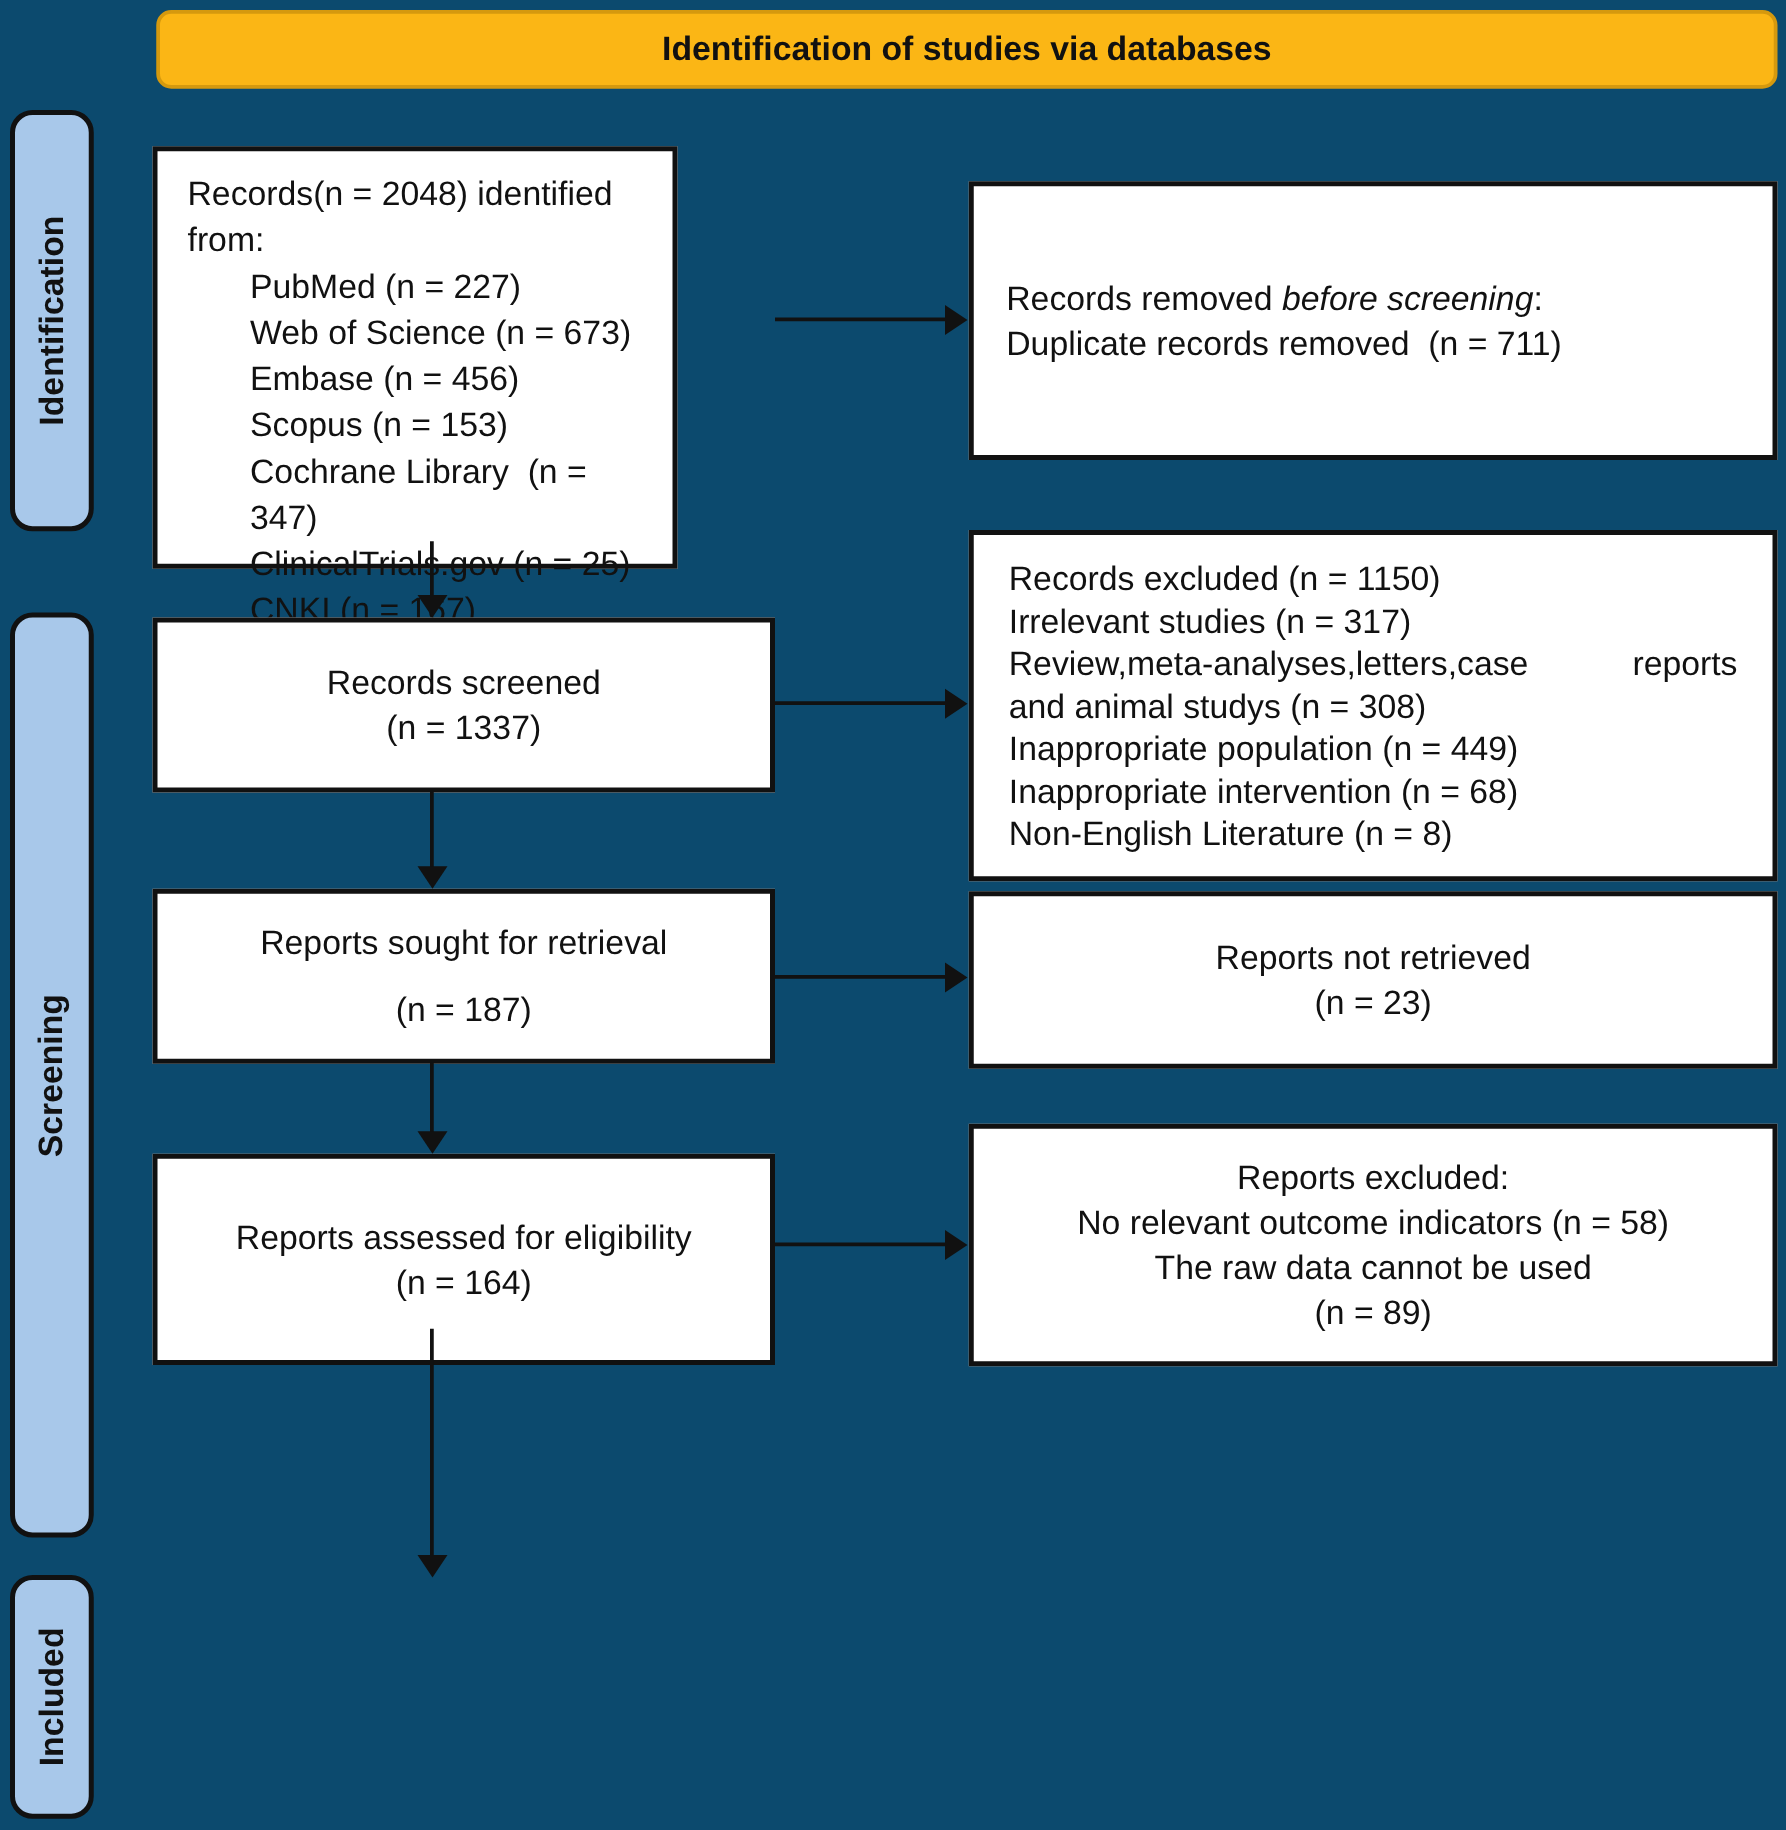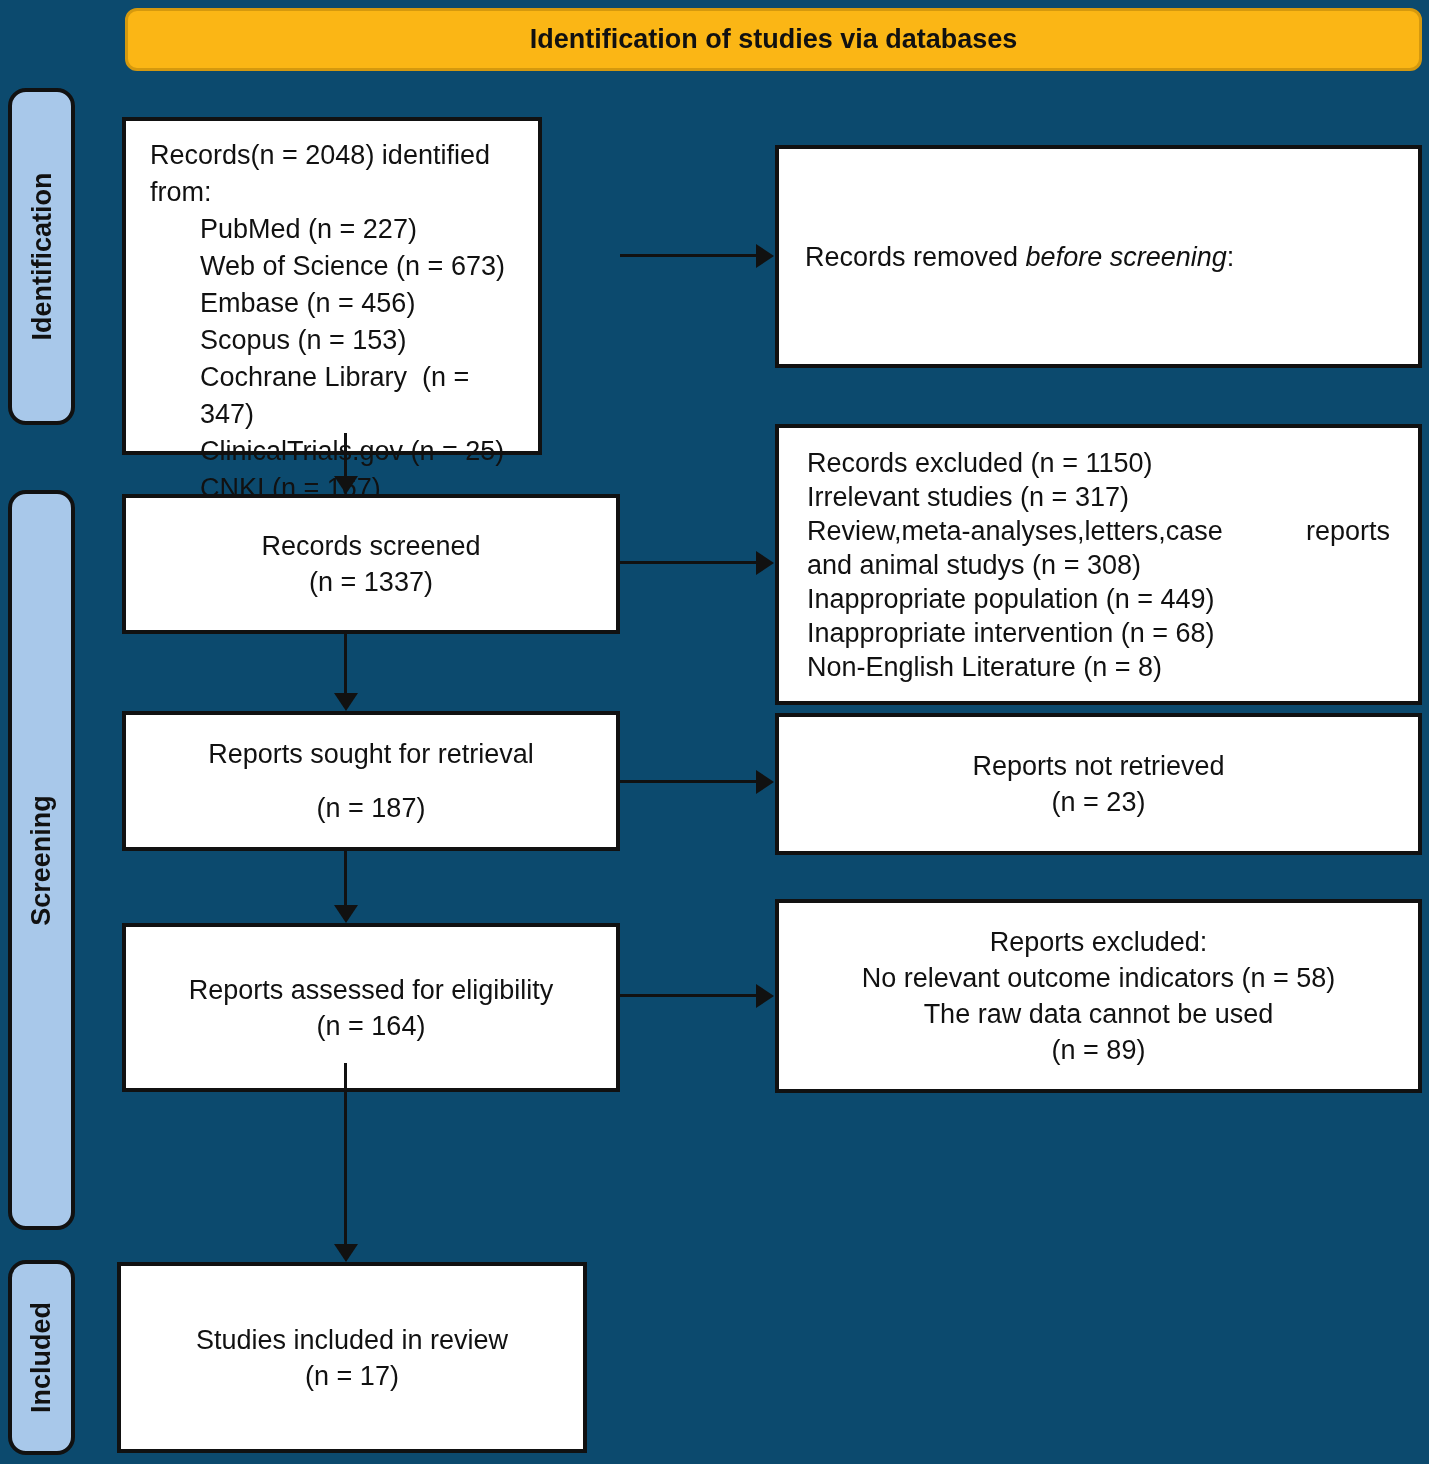--- a/index.html
+++ b/index.html
@@ -148,27 +148,24 @@
   <div class="fbox center" id="box-sought">
     <div>Reports sought for retrieval</div>
     <div>(n = 187)</div>
   </div>
 
   <div class="fbox center" id="box-assessed">
     <div>Reports assessed for eligibility</div>
     <div>(n = 164)</div>
   </div>
 
-  <div class="fbox center" id="box-included">
-    <div>Studies included in review</div>
-    <div>(n = 17)</div>
-  </div>
 
   <div class="fbox leftalign" id="box-removed">
     <div class="prewrap"><span>Records removed </span><span class="italic">before screening</span><span>:</span></div>
+    <div class="prewrap">Duplicate records removed  (n = 711)</div>
   </div>
 
   <div class="fbox leftalign" id="box-excluded">
     <div>Records excluded (n = 1150)</div>
     <div>Irrelevant studies (n = 317)</div>
     <div class="justify-line">Review,meta-analyses,letters,case reports</div>
     <div>and animal studys (n = 308)</div>
     <div>Inappropriate population (n = 449)</div>
     <div>Inappropriate intervention (n = 68)</div>
     <div>Non-English Literature (n = 8)</div>

